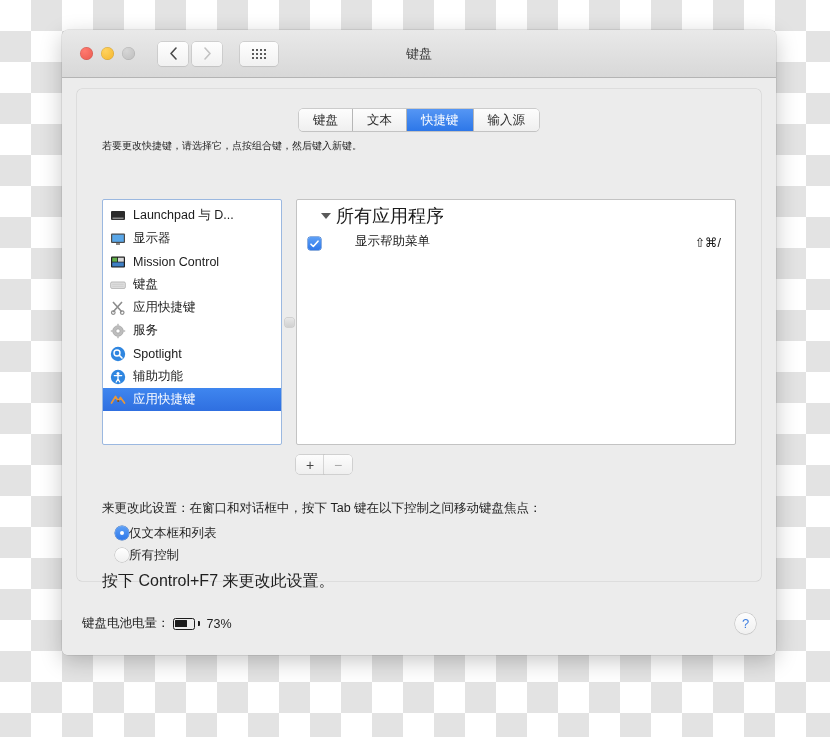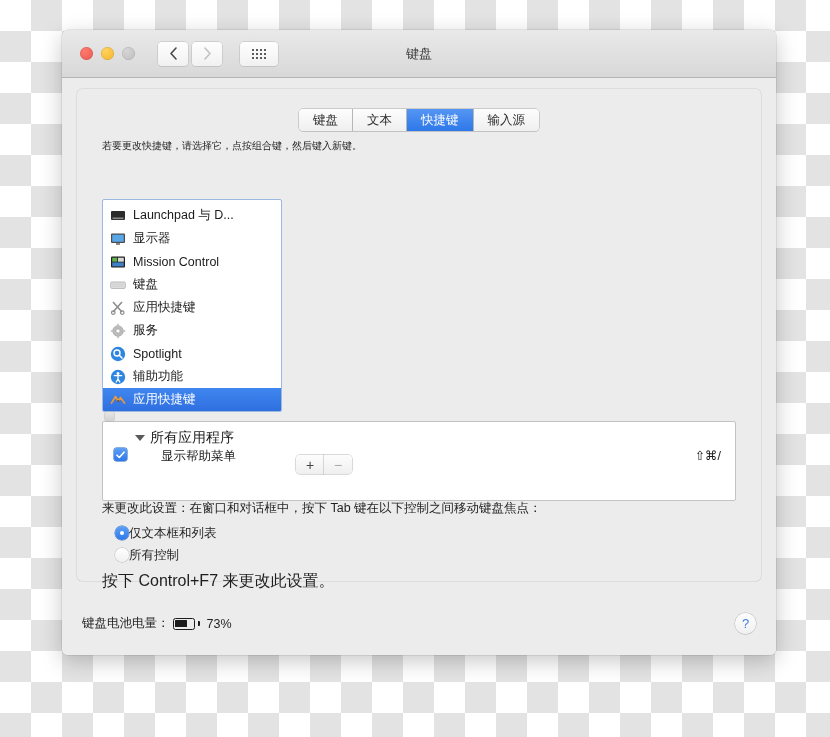--- a/index.html
+++ b/index.html
@@ -178,23 +178,22 @@
     font-size: 10px;
     color: #1f1f1f;
   }
 
   
   .split {
     position: absolute;
     left: 25px;
     right: 25px;
     top: 110px;
-    height: 302px;
-    display: flex;
-    flex-direction: column;
+    height: 246px;
+    display: flex;
   }
   .sidebar {
     width: 180px;
     background: #ffffff;
     border: 1px solid #9bb8e0;
     border-radius: 2px;
     box-sizing: border-box;
     padding-top: 4px;
     overflow: hidden;
   }
@@ -232,35 +231,35 @@
     background: #ffffff;
     border: 1px solid #c3c3c3;
     border-radius: 2px;
     box-sizing: border-box;
     padding-top: 6px;
   }
   .group-row {
     display: flex;
     align-items: center;
     height: 20px;
-    padding-left: 32px;
-    font-size: 14px;
+    padding-left: 24px;
+    font-size: 18px;
     color: #1b1b1b;
     gap: 5px;
   }
   .disclosure {
     width: 0; height: 0;
     border-left: 5px solid transparent;
     border-right: 5px solid transparent;
     border-top: 6px solid #5a5a5a;
     display: block;
   }
   .item-row {
     display: flex;
-    align-items: flex-start;
+    align-items: flex-end;
     height: 24px;
     padding: 0 14px 0 11px;
     font-size: 12.5px;
     color: #1b1b1b;
   }
   .cbox {
     width: 13px; height: 13px;
     border-radius: 2.5px;
     background: linear-gradient(to bottom, #5ea0f6, #2f78e9);
     box-shadow: 0 0 0 0.5px #2060bd;

